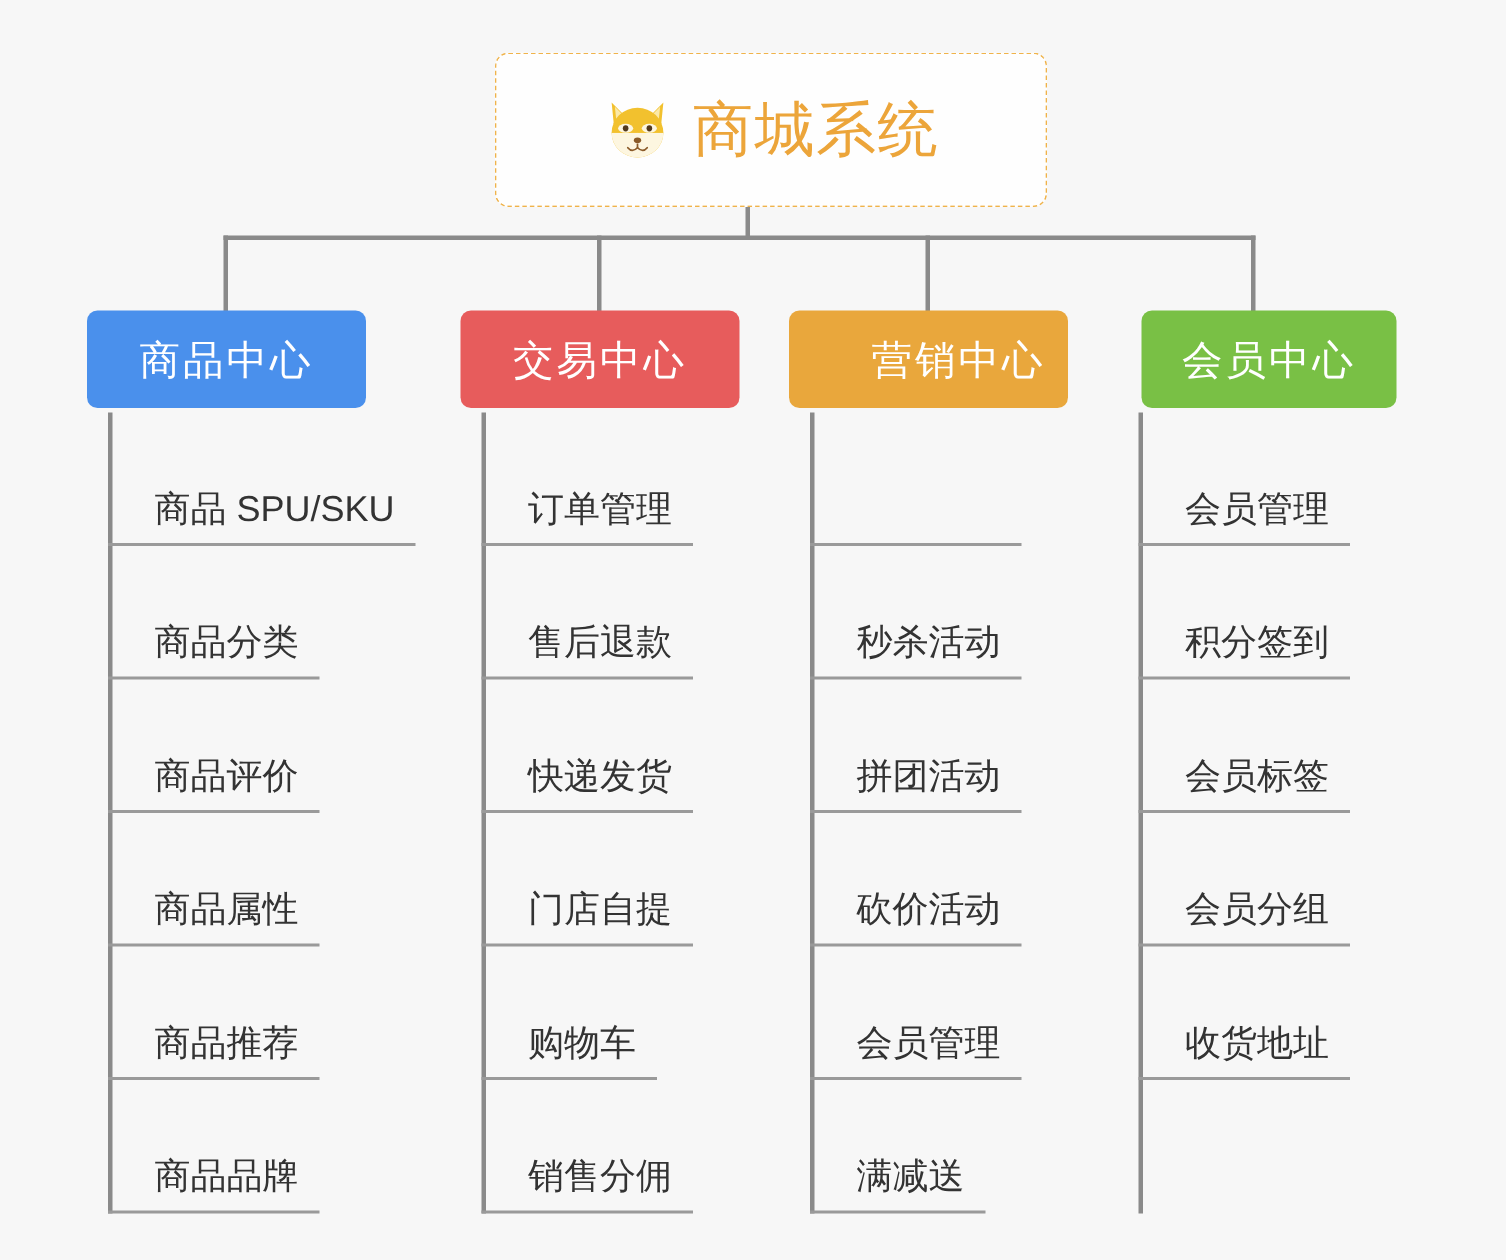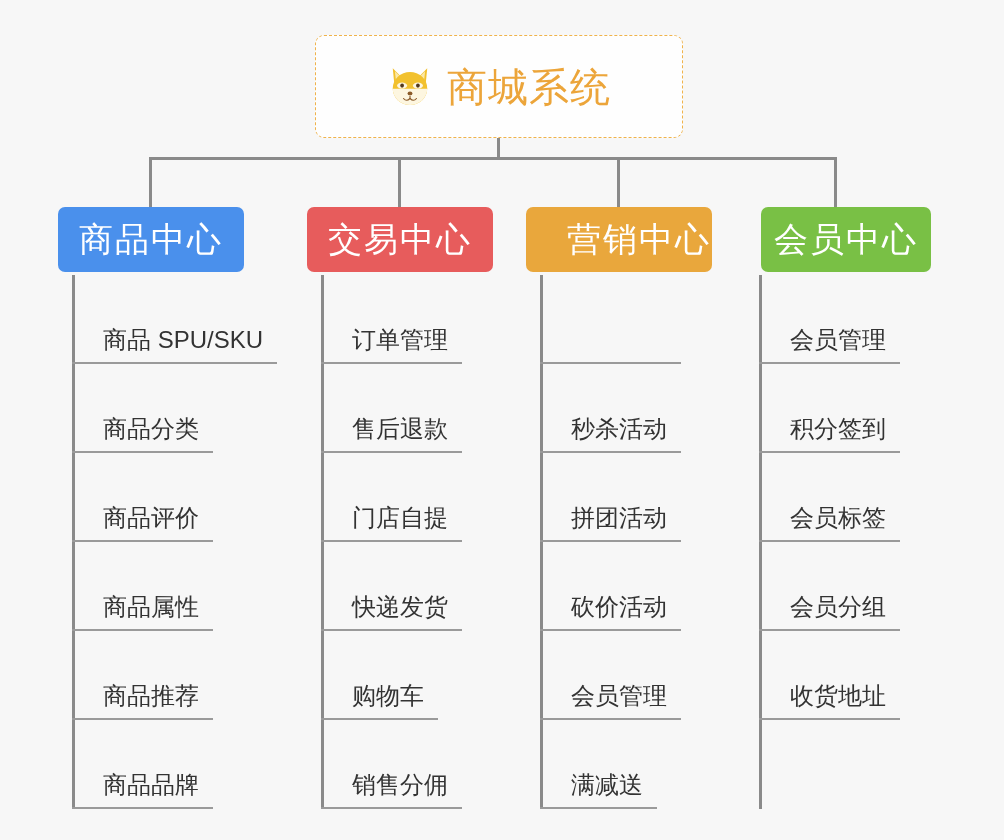--- a/index.html
+++ b/index.html
@@ -18,21 +18,21 @@
   #mindmap {
     position: absolute;
     inset: 0;
     width: 1004px;
     height: 840px;
   }
 
   
   .root-node {
     position: absolute;
-    left: 315px;
+    left: 330px;
     top: 35px;
     width: 368px;
     height: 103px;
     background: #fefefe;
     border: 1px dashed #f0b34a;
     border-radius: 9px;
     box-sizing: border-box;
     display: flex;
     align-items: center;
     justify-content: center;
@@ -80,21 +80,21 @@
     position: absolute;
     top: 207px;
   }
   .branch-head {
     height: 65px;
     border-radius: 7px;
     display: flex;
     align-items: center;
     justify-content: center;
     color: #ffffff;
-    font-size: 34px;
+    font-size: 27px;
     letter-spacing: 2px;
     box-sizing: border-box;
   }
   .branch-body {
     position: relative;
     margin-top: 3px;
   }
   
   .trunk {
     position: absolute;
@@ -200,25 +200,25 @@
       <div class="trunk" style="height: 534px;"></div>
       <div class="leaf">
         <span class="leaf-label">订单管理</span>
         <span class="leaf-rule" style="width: 141px;"></span>
       </div>
       <div class="leaf">
         <span class="leaf-label">售后退款</span>
         <span class="leaf-rule" style="width: 141px;"></span>
       </div>
       <div class="leaf">
+        <span class="leaf-label">快递发货</span>
+        <span class="leaf-rule" style="width: 141px;"></span>
+      </div>
+      <div class="leaf">
         <span class="leaf-label">门店自提</span>
-        <span class="leaf-rule" style="width: 141px;"></span>
-      </div>
-      <div class="leaf">
-        <span class="leaf-label">快递发货</span>
         <span class="leaf-rule" style="width: 141px;"></span>
       </div>
       <div class="leaf">
         <span class="leaf-label">购物车</span>
         <span class="leaf-rule" style="width: 117px;"></span>
       </div>
       <div class="leaf">
         <span class="leaf-label">销售分佣</span>
         <span class="leaf-rule" style="width: 141px;"></span>
       </div>

